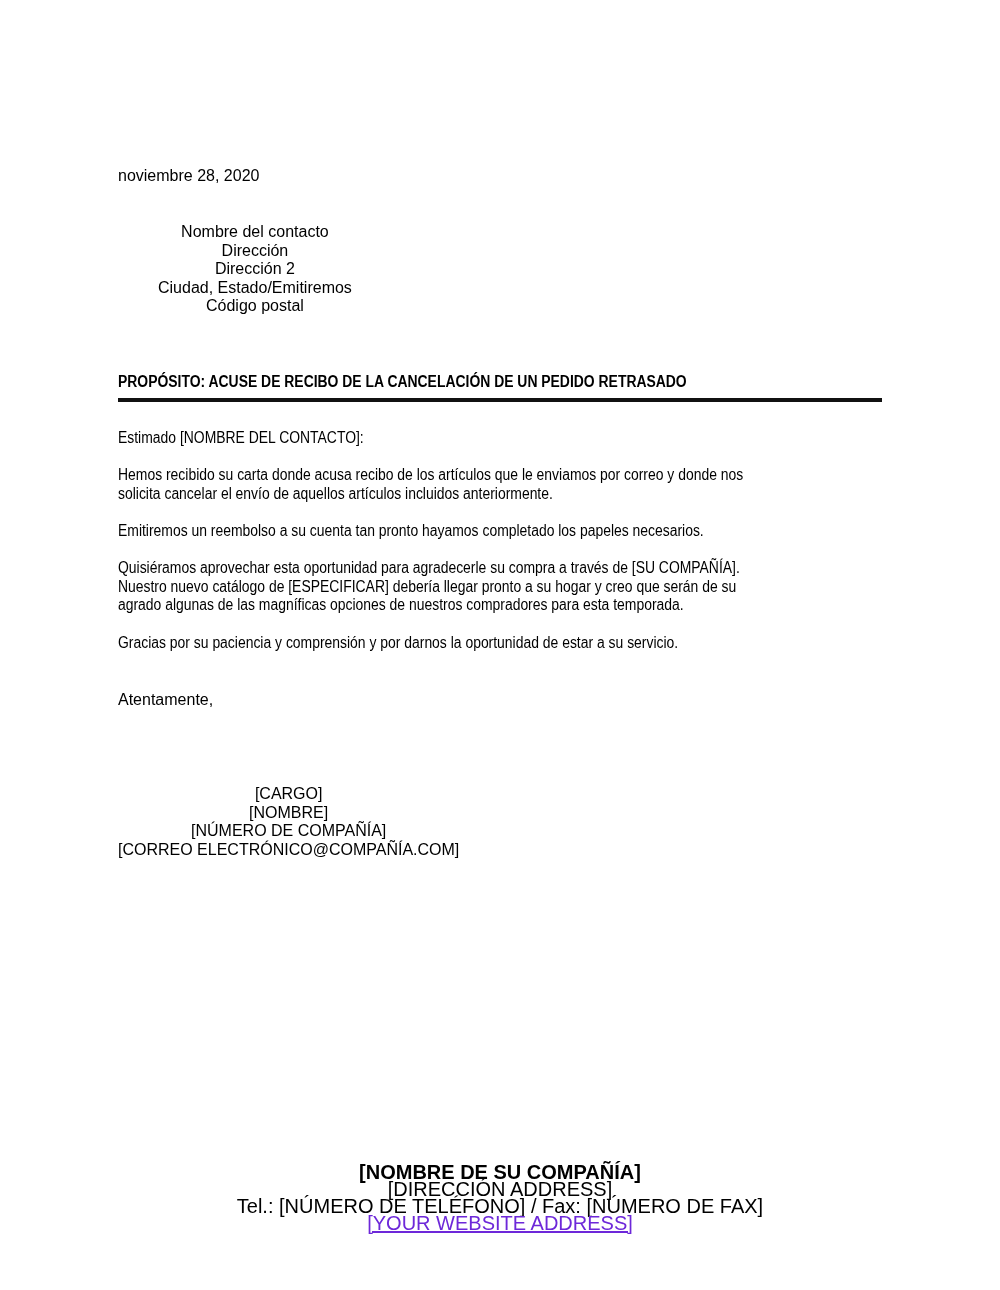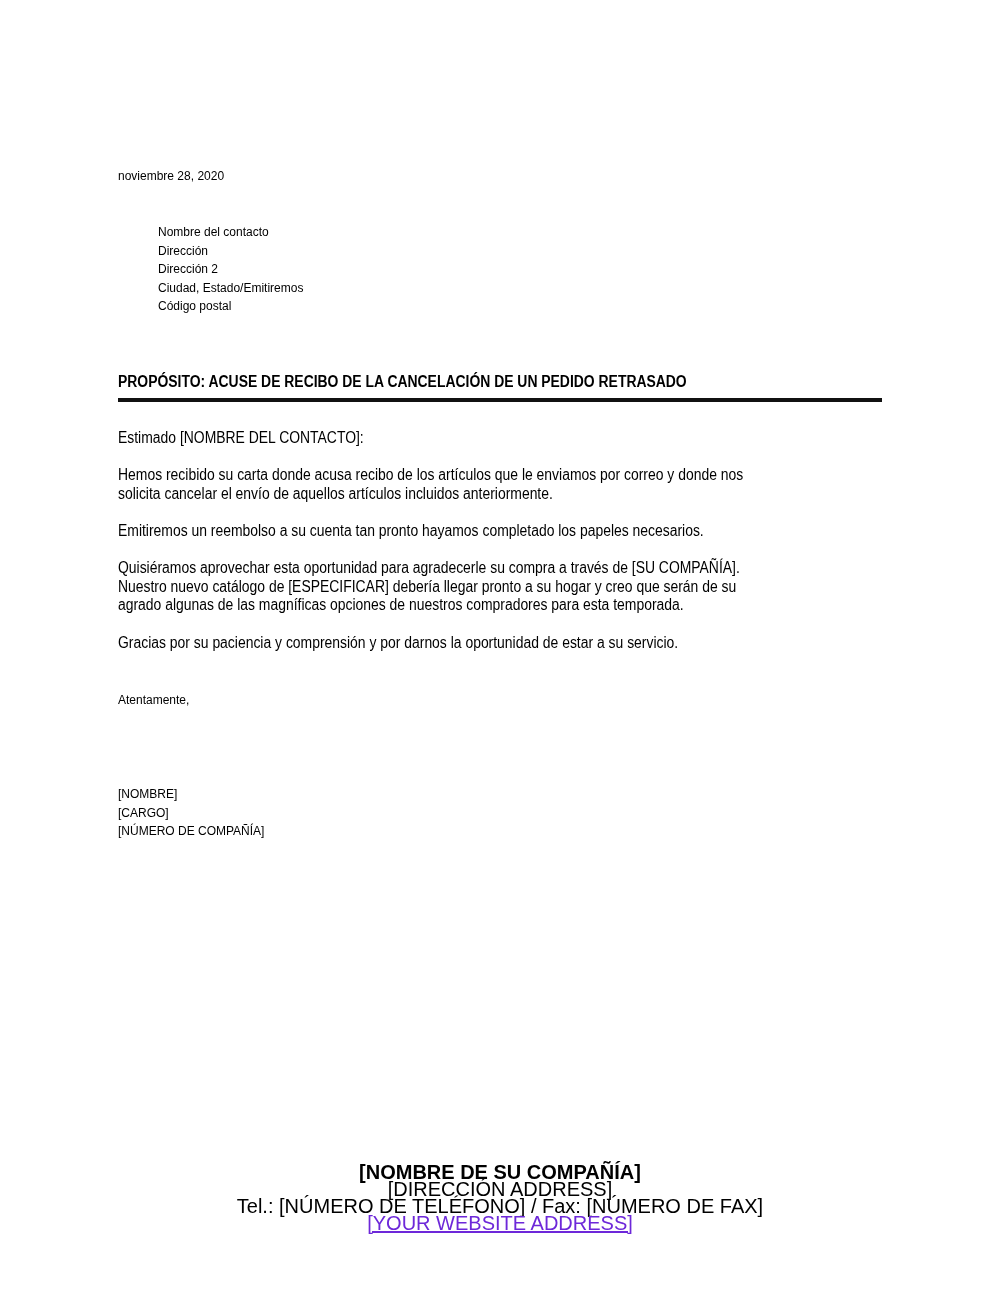--- a/index.html
+++ b/index.html
@@ -20,23 +20,24 @@
       left: 0; top: 0;
       width: 1000px;
       height: 1290px;
     }
     .abs {
       position: absolute;
       left: 118px;
       margin: 0;
     }
     .std {
-      font-size: 12px;
+      font-size: 16px;
       line-height: 18.6px;
       white-space: nowrap;
+      text-align: center;
     }
     .narrow {
       font-size: 16px;
       line-height: 18.6px;
       transform-origin: left top;
       transform: scaleX(0.87);
       white-space: nowrap;
     }
     .heading {
       font-weight: bold;
@@ -106,23 +107,24 @@
     <span>agrado algunas de las magníficas opciones de nuestros compradores para esta temporada.</span>
   </div>
 
   <div class="abs narrow lines" style="top:634px;">
     <span>Gracias por su paciencia y comprensión y por darnos la oportunidad de estar a su servicio.</span>
   </div>
 
   <p class="abs std" style="top:691px;">Atentamente,</p>
 
   <div class="abs std lines" style="top:785px;">
+    <span>[CARGO]</span>
     <span>[NOMBRE]</span>
-    <span>[CARGO]</span>
     <span>[NÚMERO DE COMPAÑÍA]</span>
+    <span>[CORREO ELECTRÓNICO@COMPAÑÍA.COM]</span>
   </div>
 
   <div class="footer">
     <span class="company">[NOMBRE DE SU COMPAÑÍA]</span>
     <span>[DIRECCIÓN ADDRESS]</span>
     <span>Tel.: [NÚMERO DE TELÉFONO] / Fax: [NÚMERO DE FAX]</span>
     <span><a href="#">[YOUR WEBSITE ADDRESS]</a></span>
   </div>
 
 </div>

